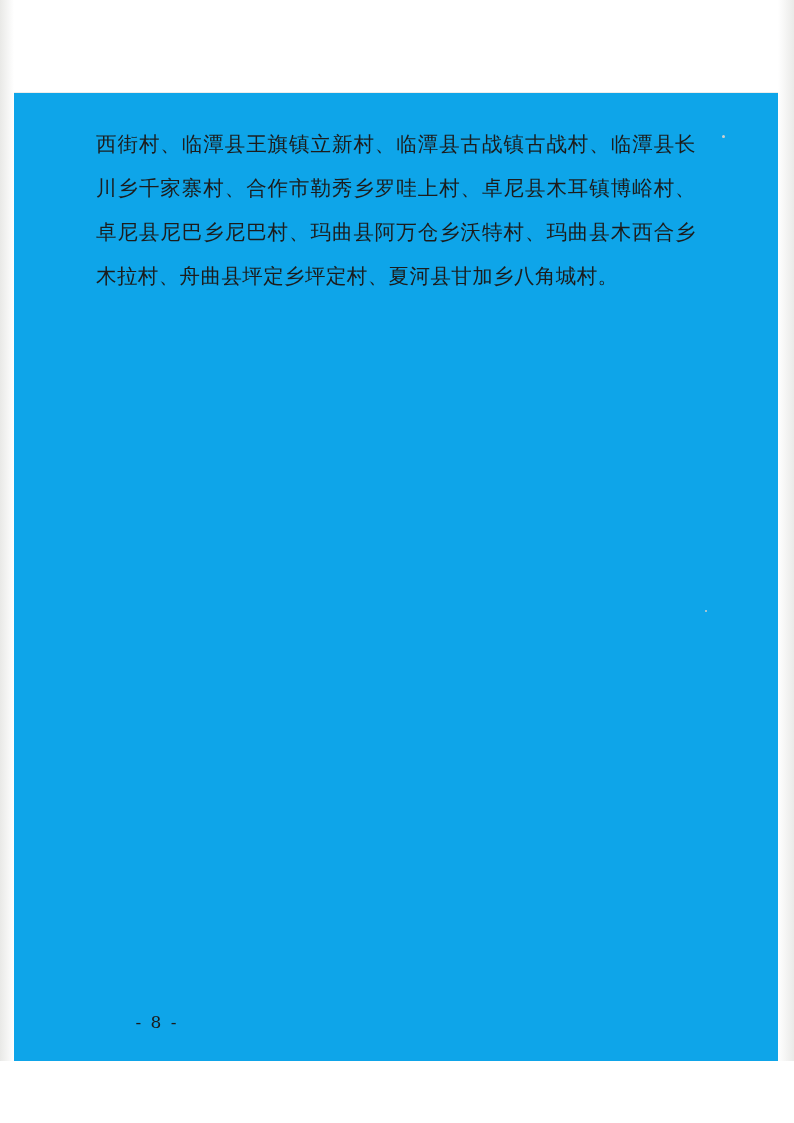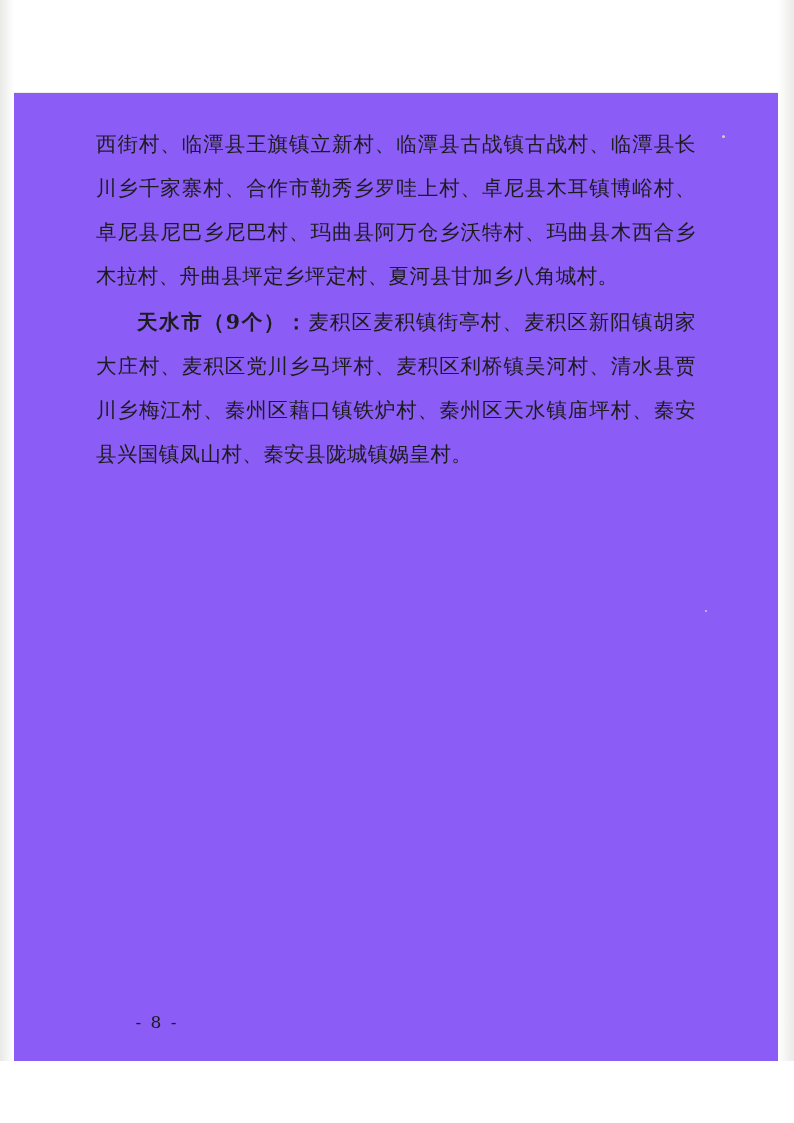--- a/index.html
+++ b/index.html
@@ -13,21 +13,21 @@
     position: relative;
     font-family: "DejaVu Serif", "Liberation Serif", serif;
     overflow: hidden;
   }
 
   .page {
     position: absolute;
     left: 0; top: 0;
     width: 794px;
     height: 1123px;
-    background: #8b5cf6;
+    background: #0ea5e9;
   }
 
   
   .scan-edge-left {
     position: absolute;
     left: 0; top: 0;
     width: 14px; height: 1123px;
     background: linear-gradient(to right, #e9e9e7, #ffffff);
   }
   .scan-edge-right {
@@ -111,20 +111,19 @@
 
   <div class="speck" style="left:722px; top:135px; width:3px; height:3px;"></div>
   <div class="speck" style="left:705px; top:610px; width:2px; height:2px;"></div>
 
   <div class="content">
 
     <p class="para"><span>西街村、临潭县王旗镇立新村、临潭县古战镇古战村、临潭县长川乡千家寨村、合作市勒秀乡罗哇上村、卓尼县木耳镇博峪村、卓尼县尼巴乡尼巴村、玛曲县阿万仓乡沃特村、玛曲县木西合乡木拉村、舟曲县坪定乡坪定村、夏河县甘加乡八角城村。</span></p>
 
 
 
-    <p class="para indent"><span class="city">天水市（9个）：</span><span>麦积区麦积镇街亭村、麦积区新阳镇胡家大庄村、麦积区党川乡马坪村、麦积区利桥镇吴河村、清水县贾川乡梅江村、秦州区藉口镇铁炉村、秦州区天水镇庙坪村、秦安县兴国镇凤山村、秦安县陇城镇娲皇村。</span></p>
 
 
   </div>
 
   <div class="page-number"><span class="page-number-inner">- 8 -</span></div>
 
 </div>
 
 </body></html>

